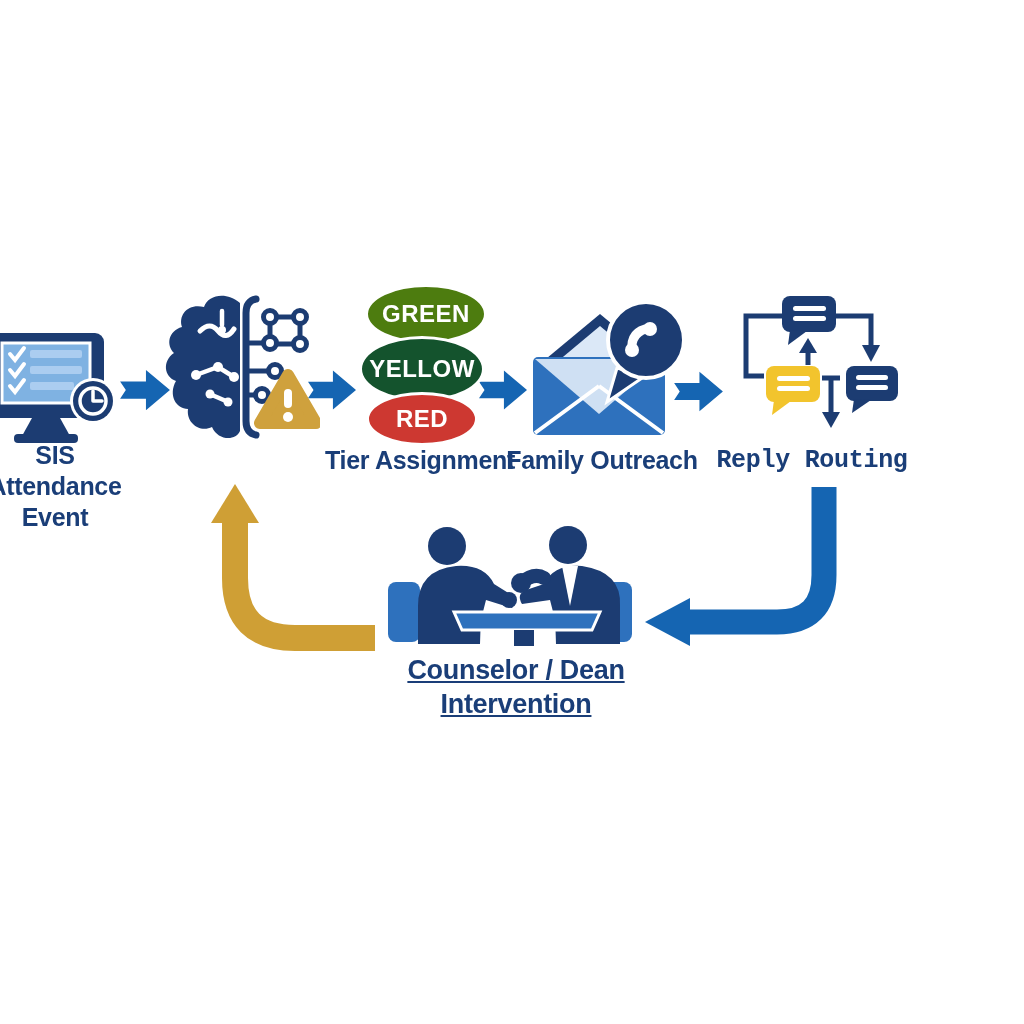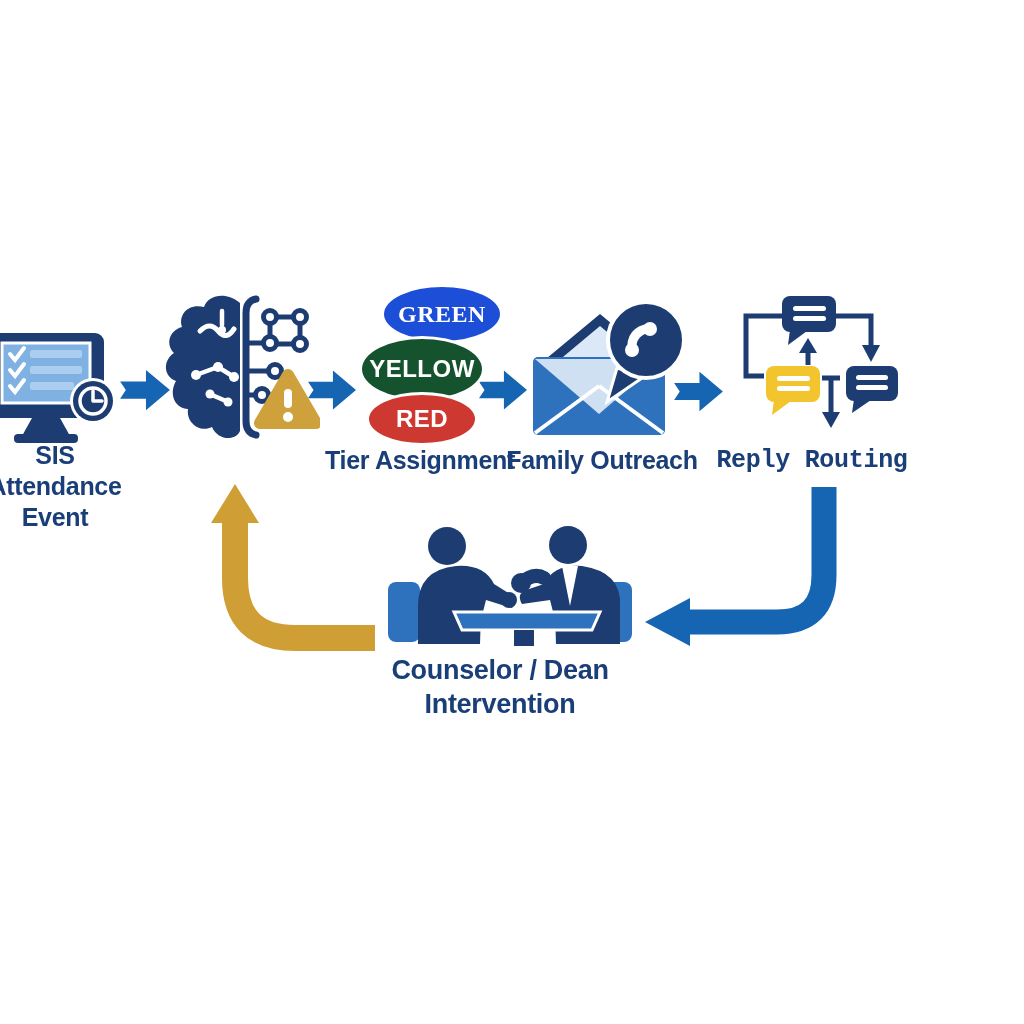--- a/index.html
+++ b/index.html
@@ -87,21 +87,21 @@
       <circle cx="140" cy="61" r="6.5"></circle>
       <circle cx="115" cy="88" r="6.5"></circle>
       <circle cx="102" cy="112" r="6.5"></circle>
     </g>
     <polygon points="128,92 100,140 156,140" fill="#cfa13d" stroke="#cfa13d" stroke-width="12" stroke-linejoin="round"></polygon>
     <rect x="124" y="106" width="8" height="19" rx="4" fill="#ffffff"></rect>
     <circle cx="128" cy="134" r="5" fill="#ffffff"></circle>
   </svg>
 
   <div>
-    <div class="tier" style="left:381px; top:284px; width:122px; height:60px; background:#1d4ed8; z-index:1;font-family:Liberation Serif, serif;">
+    <div class="tier" style="left:365px; top:284px; width:122px; height:60px; background:#4d7c0f; z-index:1;">
       <span>GREEN</span>
     </div>
     <div class="tier" style="left:359px; top:336px; width:126px; height:66px; background:#14532d; z-index:2;">
       <span>YELLOW</span>
     </div>
     <div class="tier" style="left:366px; top:392px; width:112px; height:54px; background:#cd3831; z-index:3;text-align:center;">
       <span>RED</span>
     </div>
   </div>
 
@@ -177,18 +177,18 @@
       <circle cx="200" cy="37" r="19" fill="#1c3c72"></circle>
       <path d="M 252,136 V 98 Q 254,64 214,58 Q 186,56 176,76 L 158,82 Q 148,86 154,96 L 182,92 Q 188,112 188,136 Z" fill="#1c3c72"></path>
       <circle cx="153" cy="75" r="10" fill="#1c3c72"></circle>
       <path d="M 153,75 Q 166,64 176,70" stroke="#1c3c72" stroke-width="14" fill="none" stroke-linecap="round"></path>
       <polygon points="194,58 210,58 202,98" fill="#ffffff"></polygon>
     </g>
     <polygon points="86,104 232,104 224,122 94,122" fill="#2e71bd" stroke="#ffffff" stroke-width="3"></polygon>
     <rect x="146" y="122" width="20" height="16" fill="#1c3c72"></rect>
   </svg>
 
-  <div class="label big" style="left:348px; top:653px; width:304px;">
+  <div class="label big" style="left:364px; top:653px; width:304px;text-decoration:underline;">
     <div>Counselor / Dean</div>
     <div>Intervention</div>
   </div>
 
 </div>
 
 </body></html>

